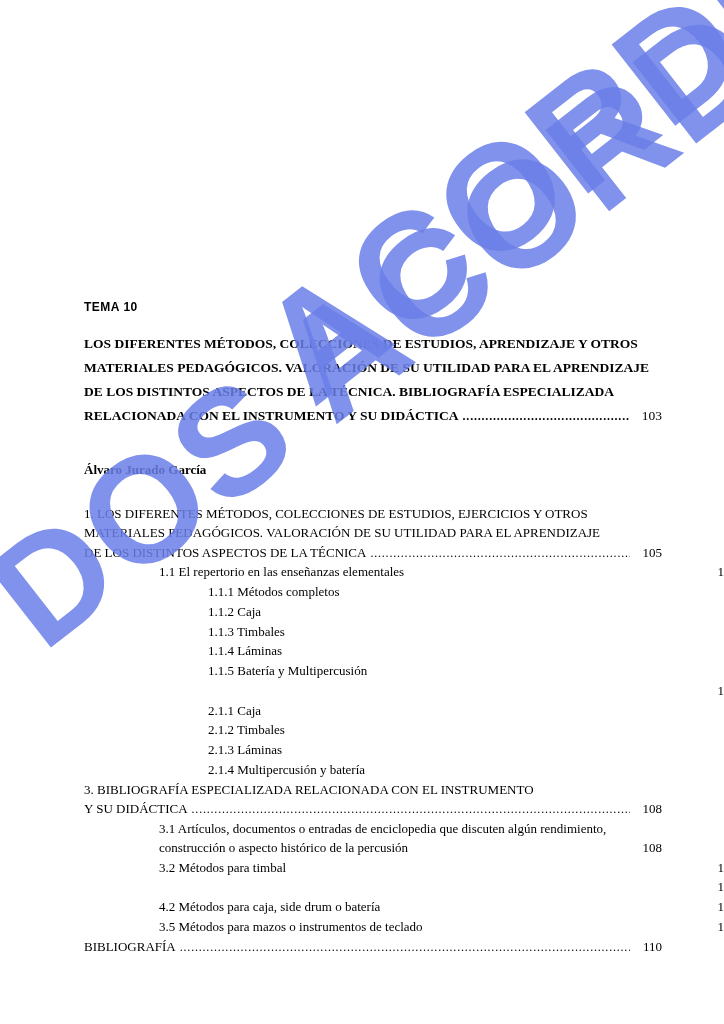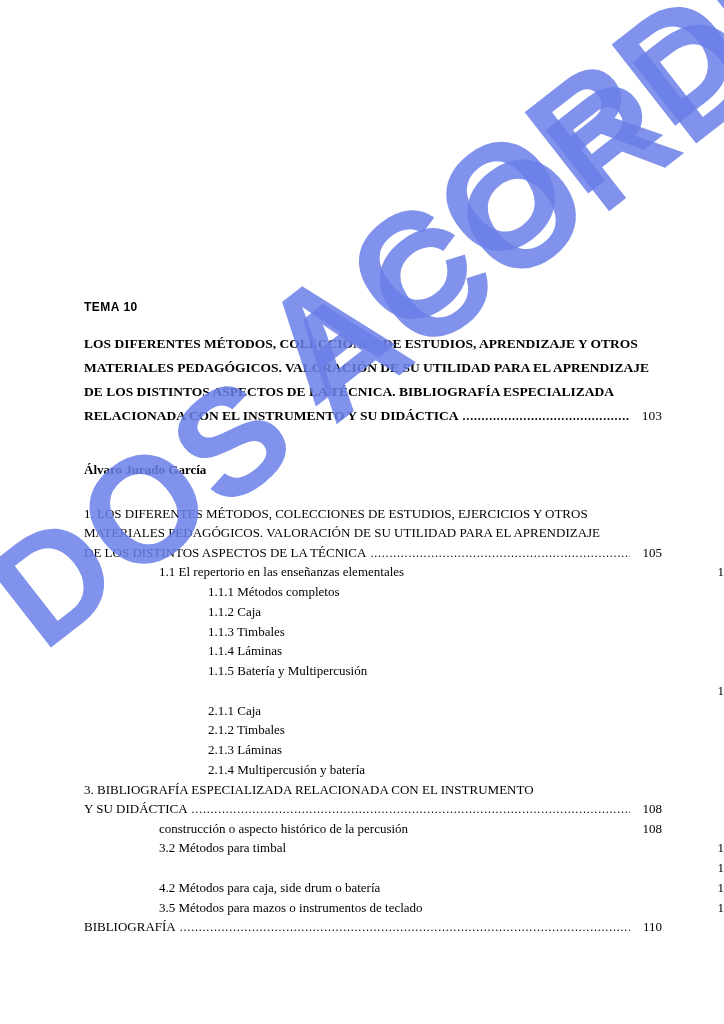--- a/index.html
+++ b/index.html
@@ -229,20 +229,21 @@
       <div>
         <div class="wrap-line">3. BIBLIOGRAFÍA ESPECIALIZADA RELACIONADA CON EL INSTRUMENTO</div>
         <div class="toc-row lvl0">
           <span class="toc-label">Y SU DIDÁCTICA</span>
           <span class="toc-leader">..........................................................................................................................................................</span>
           <span class="toc-page">108</span>
         </div>
       </div>
 
       <div class="lvl1">
+        <div class="wrap-line">3.1 Artículos, documentos o entradas de enciclopedia que discuten algún rendimiento,</div>
         <div class="toc-row noleader">
           <span class="toc-label">construcción o aspecto histórico de la percusión</span>
           <span class="toc-leader">.</span>
           <span class="toc-page">108</span>
         </div>
       </div>
 
       <div class="toc-row lvl1 noleader">
         <span class="toc-label">3.2 Métodos para timbal</span>
         <span class="toc-leader">.</span>

